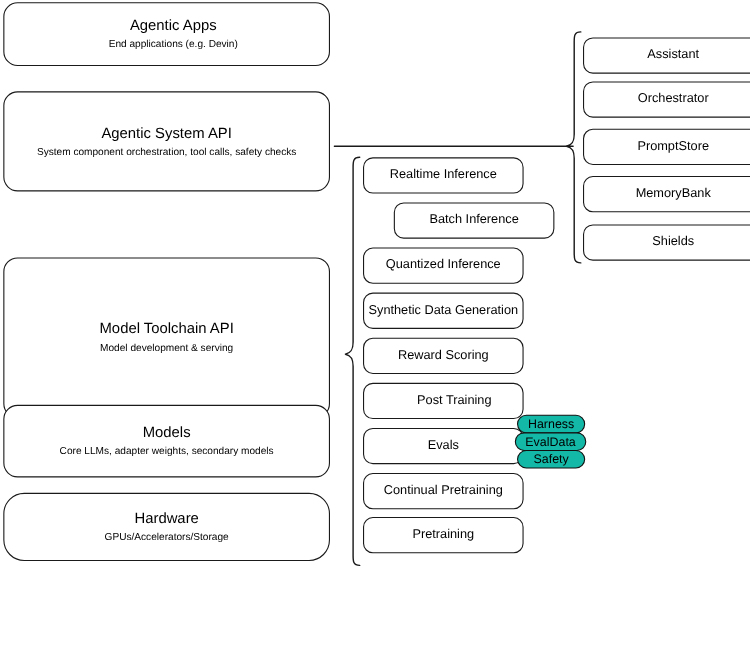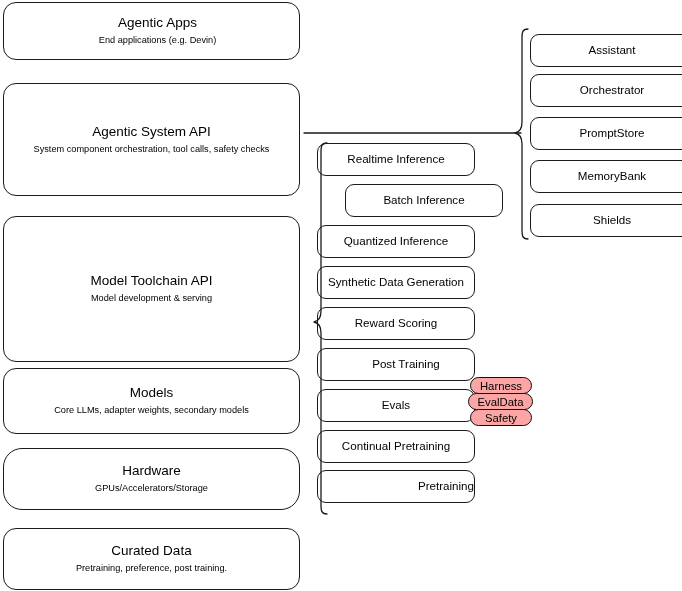--- a/index.html
+++ b/index.html
@@ -46,42 +46,42 @@
     font-size: 13.5px;
     color: #000000;
   }
   .layer .subtitle {
     font-size: 9.2px;
     color: #000000;
   }
 
   
   .mid-item {
-    left: 317px;
-    width: 158px;
+    left: 330px;
+    width: 146px;
     height: 33px;
     border-radius: 9px;
     font-size: 11.6px;
   }
 
   
   .right-item {
     left: 530px;
     width: 164px;
     height: 33px;
     border-radius: 9px;
     font-size: 11.6px;
   }
 
   
   .badge {
     position: absolute;
     box-sizing: border-box;
     border: 1.4px solid #111111;
-    background: #fca5a5;
+    background: #14b8a6;
     border-radius: 999px;
     display: flex;
     align-items: center;
     justify-content: center;
     font-size: 11.3px;
     height: 17px;
     z-index: 6;
   }
 
   
@@ -127,44 +127,40 @@
              C 319 323, 321 326, 321 333
              L 321 505
              C 321 510, 321 514, 327 514"></path>
   </svg>
 
   <div class="box layer" style="top:2px; height:58px;padding-left:12px;">
     <div class="title">Agentic Apps</div>
     <div class="subtitle">End applications (e.g. Devin)</div>
   </div>
 
-  <div class="box layer" style="top:83px; height:113px;">
+  <div class="box layer" style="top:83px; height:91px;">
     <div class="title">Agentic System API</div>
     <div class="subtitle">System component orchestration, tool calls, safety checks</div>
   </div>
 
-  <div class="box layer" style="top:216px; height:146px;">
+  <div class="box layer" style="top:234px; height:146px;">
     <div class="title">Model Toolchain API</div>
     <div class="subtitle">Model development &amp; serving</div>
   </div>
 
   <div class="box layer" style="top:368px; height:66px;">
     <div class="title">Models</div>
     <div class="subtitle">Core LLMs, adapter weights, secondary models</div>
   </div>
 
   <div class="box layer" style="top:448px; height:62px;border-radius:19px;">
     <div class="title">Hardware</div>
     <div class="subtitle">GPUs/Accelerators/Storage</div>
   </div>
 
-  <div class="box layer" style="top:528px; height:62px;">
-    <div class="title">Curated Data</div>
-    <div class="subtitle">Pretraining, preference, post training.</div>
-  </div>
 
   <div class="box mid-item" style="top:143px;">
     <span>Realtime Inference</span>
   </div>
   <div class="box mid-item" style="top:184px;margin-left:28px;">
     <span>Batch Inference</span>
   </div>
   <div class="box mid-item" style="top:225px;">
     <span>Quantized Inference</span>
   </div>
@@ -176,21 +172,21 @@
   </div>
   <div class="box mid-item" style="top:348px;padding-left:20px;">
     <span>Post Training</span>
   </div>
   <div class="box mid-item" style="top:389px;">
     <span>Evals</span>
   </div>
   <div class="box mid-item" style="top:430px;">
     <span>Continual Pretraining</span>
   </div>
-  <div class="box mid-item" style="top:470px;align-items:flex-end;">
+  <div class="box mid-item" style="top:470px;">
     <span>Pretraining</span>
   </div>
 
   <div class="badge" style="left:470px; top:377px; width:62px;">
     <span>Harness</span>
   </div>
   <div class="badge" style="left:468px; top:393px; width:65px;">
     <span>EvalData</span>
   </div>
   <div class="badge" style="left:470px; top:409px; width:62px;">

